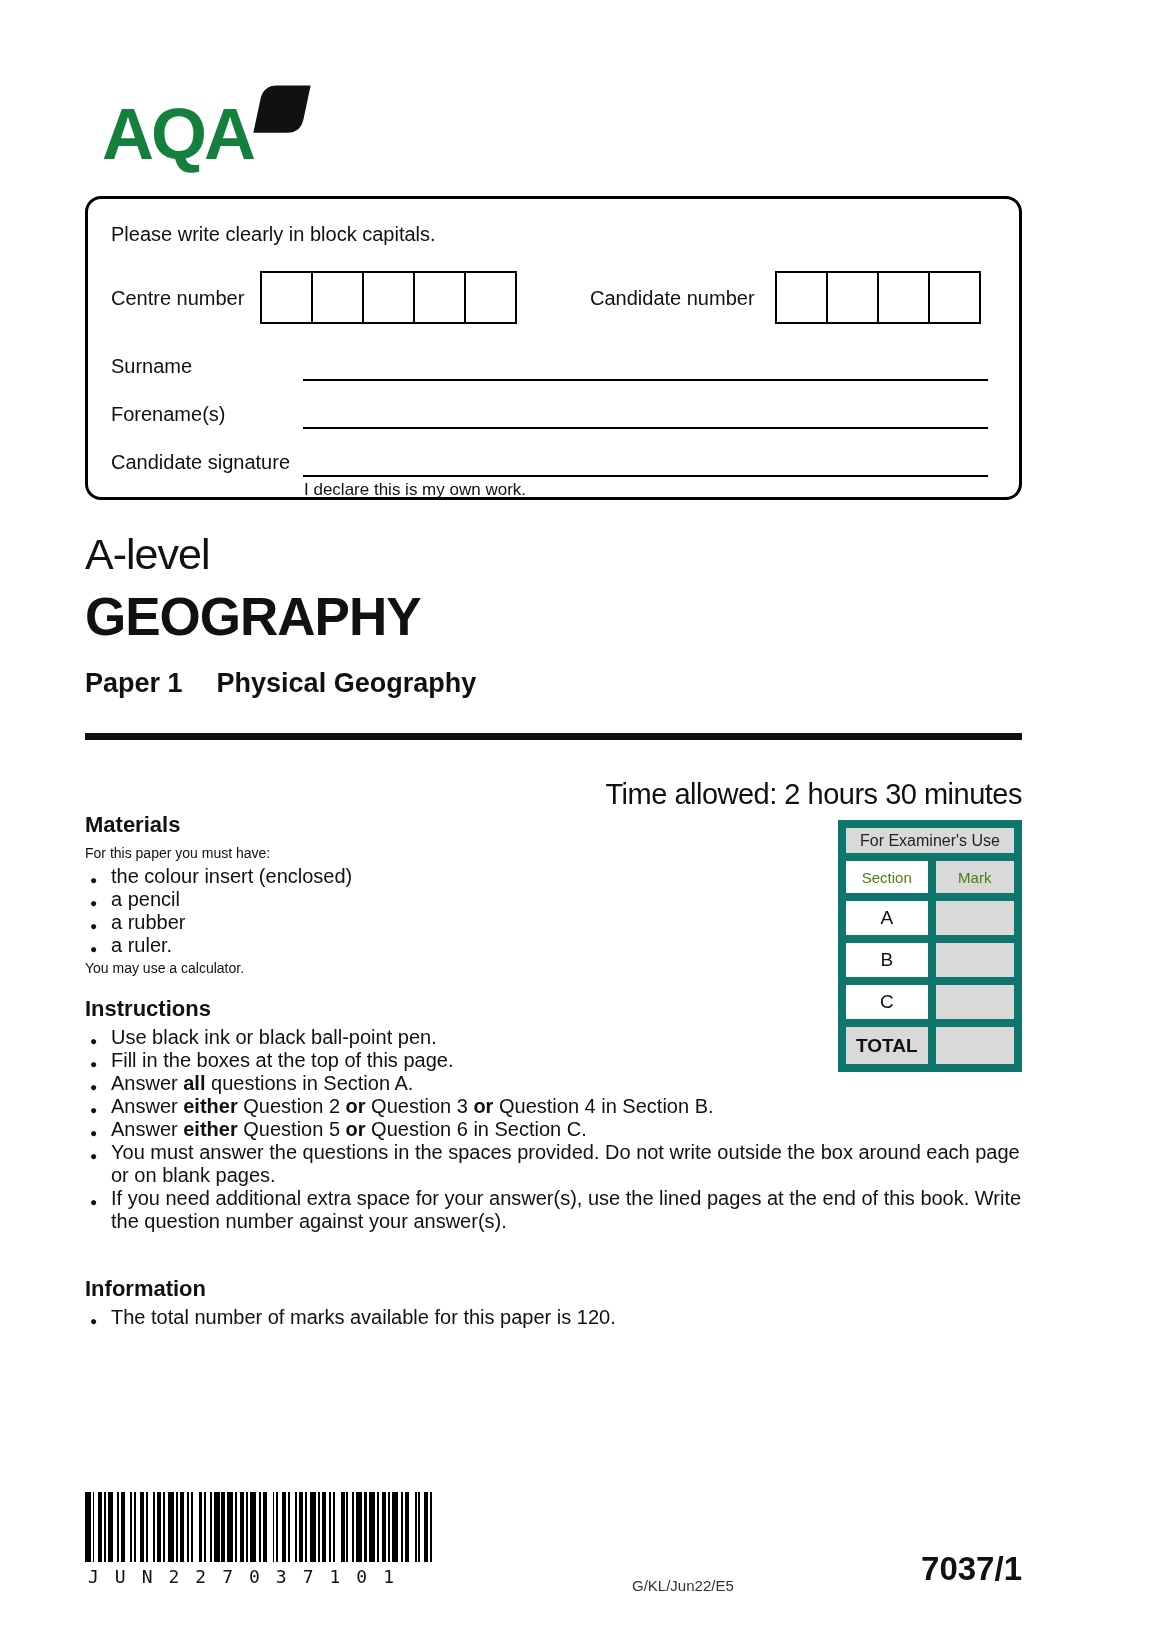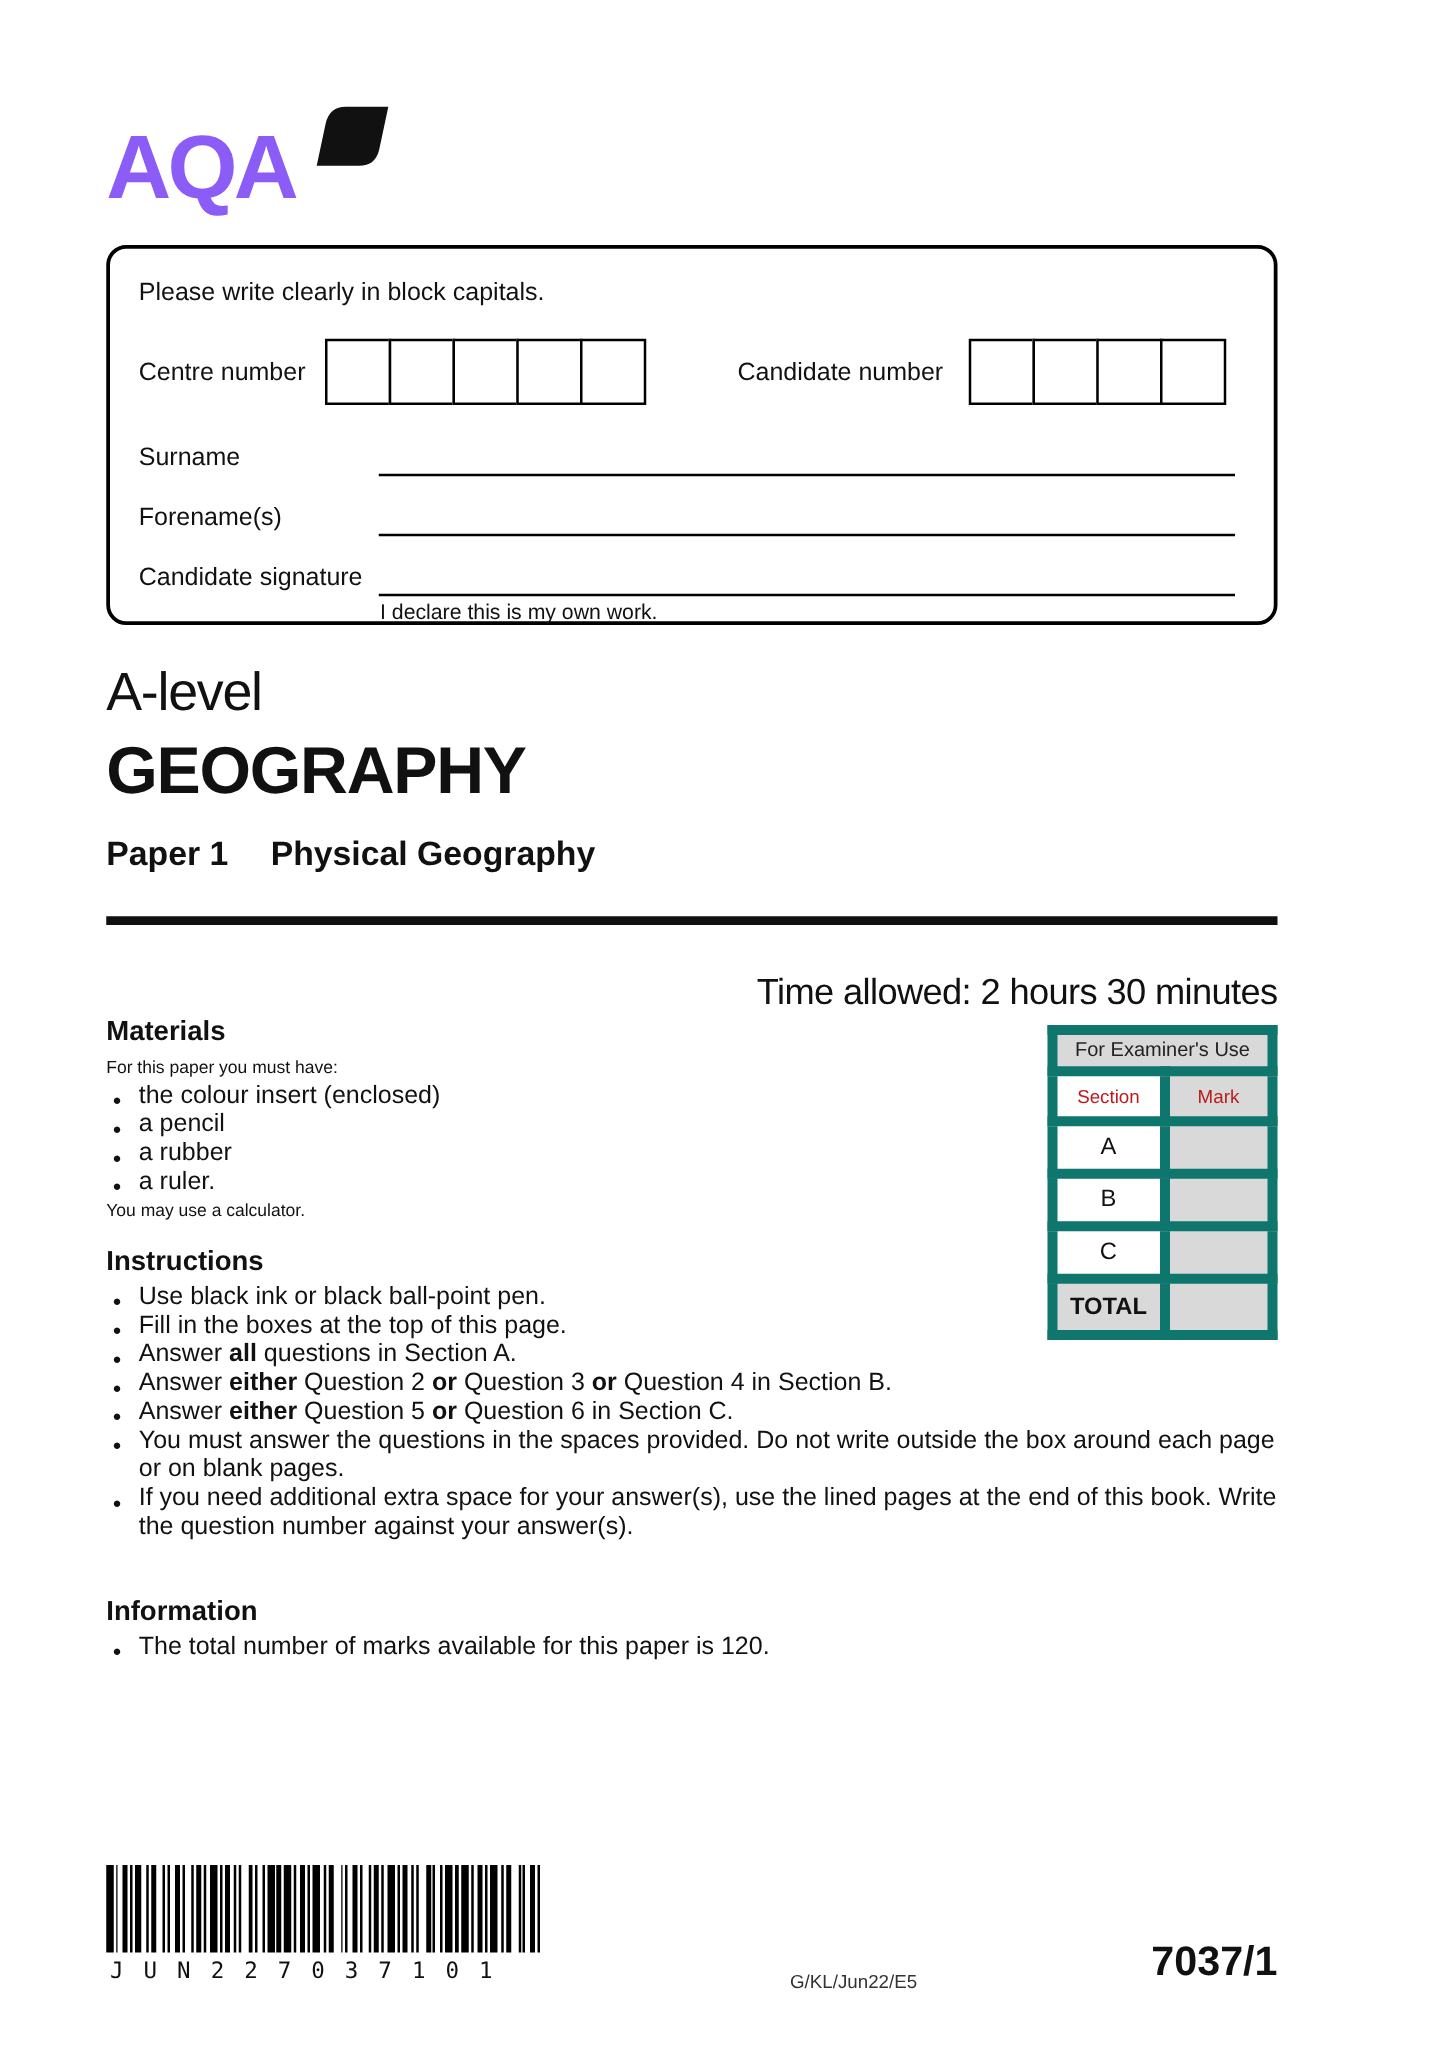--- a/index.html
+++ b/index.html
@@ -9,21 +9,21 @@
     width: 1157px;
     height: 1637px;
     background: #fff;
     font-family: "Liberation Sans", sans-serif;
     color: #111;
     overflow: hidden;
   }
 
   
   .logo { position:absolute; left:85px; top:84px; height:90px; }
-  .logo-text { display:inline-block; margin-top:14px; font-size:72px; font-weight:700; letter-spacing:-3px; line-height:1; color:#8b5cf6; }
+  .logo-text { display:inline-block; margin-top:14px; font-size:72px; font-weight:700; letter-spacing:-3px; line-height:1; color:#15803d;margin-left:17px; }
   .logo-leaf { position:absolute; left:170px; top:-2px; width:54px; height:54px; transform:skewX(-12deg); }
   .logo-leaf path { fill:#111; }
 
   
   .cand-box {
     position:absolute; left:85px; top:196px; width:937px; height:304px;
     border:3px solid #000; border-radius:16px; background:#fff;
   }
   .cand-box .abs { position:absolute; }
   .cand-instruction { left:23px; top:24px; font-size:20px; }
@@ -50,21 +50,21 @@
   .blist li { position:relative; padding-left:26px; font-size:20px; line-height:23px; }
   .blist li::before { content:"●"; position:absolute; left:5px; top:4px; font-size:12px; }
   .instructions { position:absolute; left:85px; top:996px; width:937px; }
   .instructions .blist li { margin-bottom:0; }
   .information { position:absolute; left:85px; top:1276px; width:937px; }
 
   
   .exam-table { position:absolute; left:838px; top:820px; width:184px; border-collapse:collapse; }
   .exam-table td { border:8px solid #0f766e; text-align:center; vertical-align:middle; background:#fff; }
   .t-title { height:33px; font-size:16px; background:#d9d9d9 !important; color:#222; }
-  .t-head  { height:40px; font-size:15px; color:#b91c1c; }
+  .t-head  { height:40px; font-size:15px; color:#4d7c0f; }
   .t-sec   { height:42px; font-size:19px; width:92px; }
   .t-mark  { width:92px; }
   .t-gray  { background:#d9d9d9 !important; }
   .t-total { height:45px; font-size:19px; font-weight:700; }
 
   
   .barcode { position:absolute; left:85px; top:1492px; width:352px; height:70px; display:flex; }
   .barcode .bar { height:100%; background:#000; }
   .barcode .gap { height:100%; background:transparent; }
   .barcode-text { position:absolute; left:88px; top:1566px; font-family:"DejaVu Sans Mono", monospace; font-size:18px; letter-spacing:16px; white-space:nowrap; }

